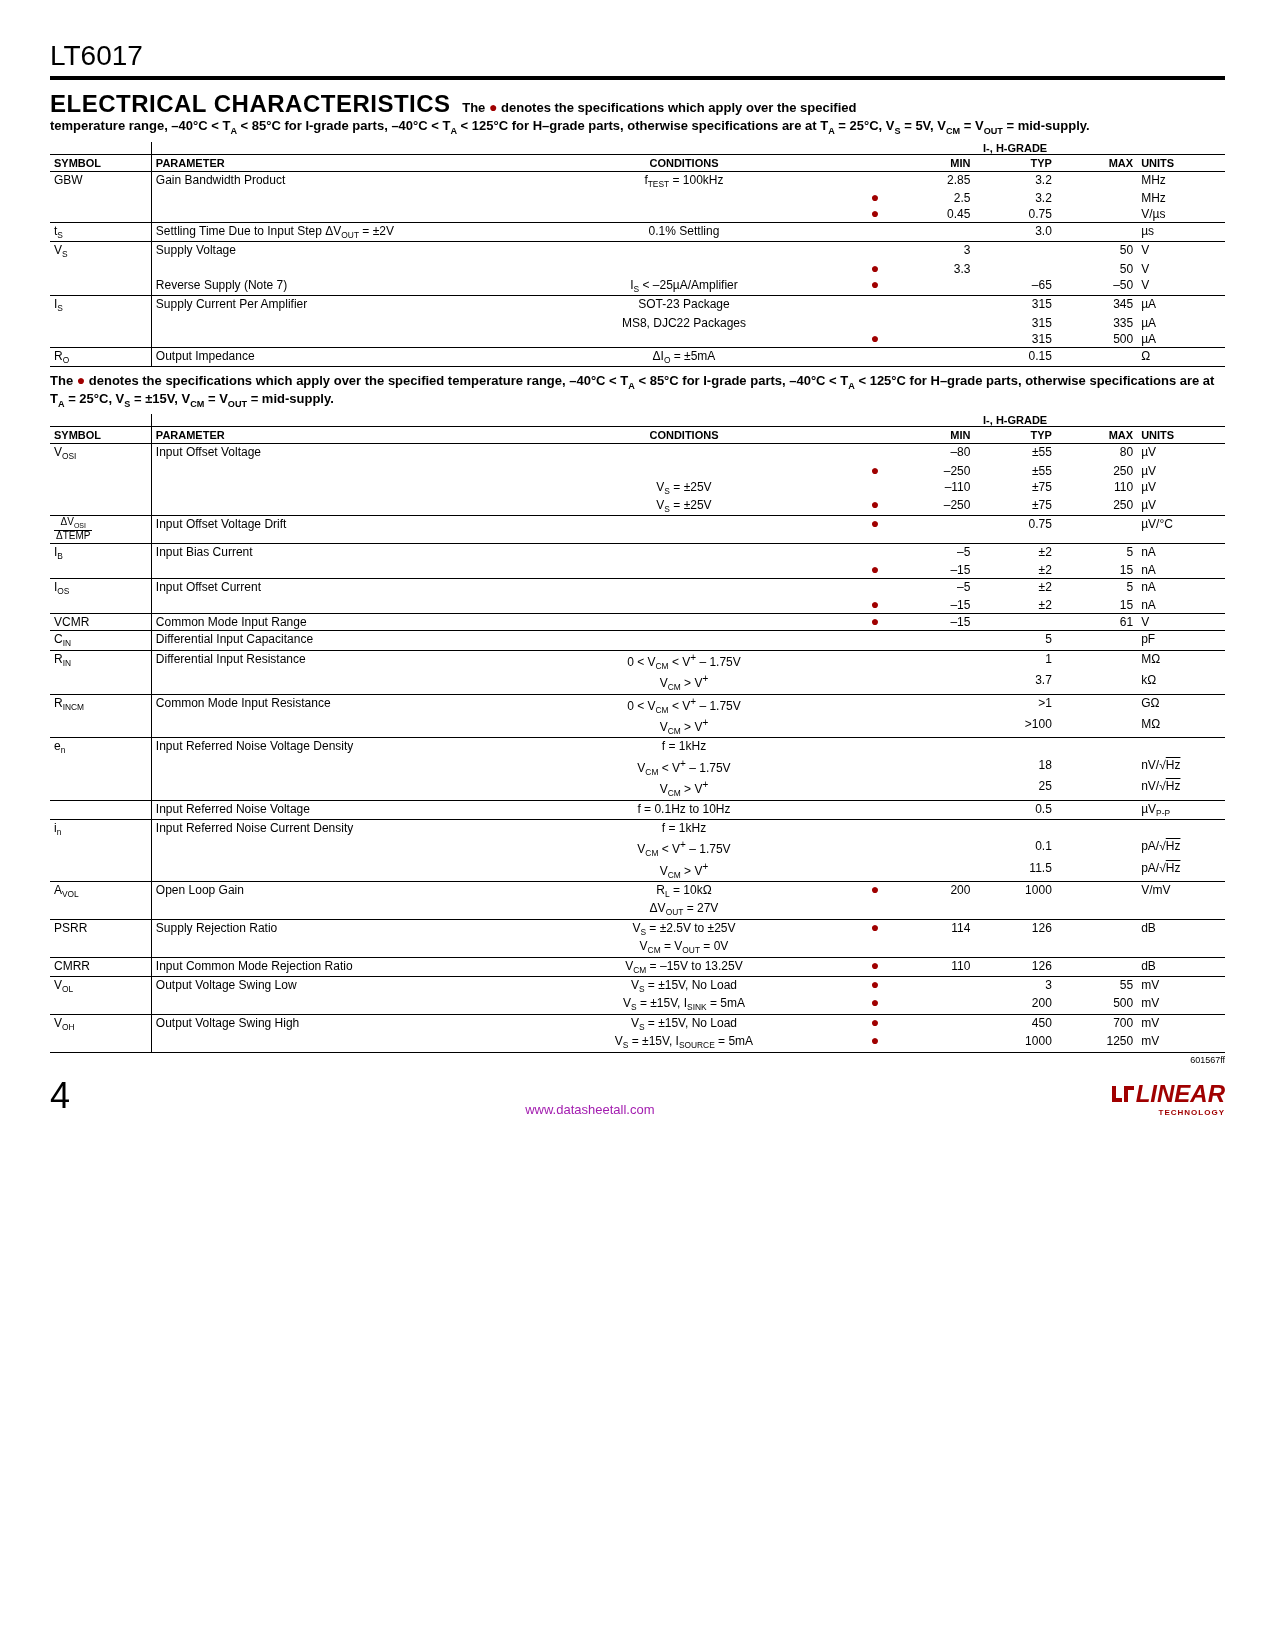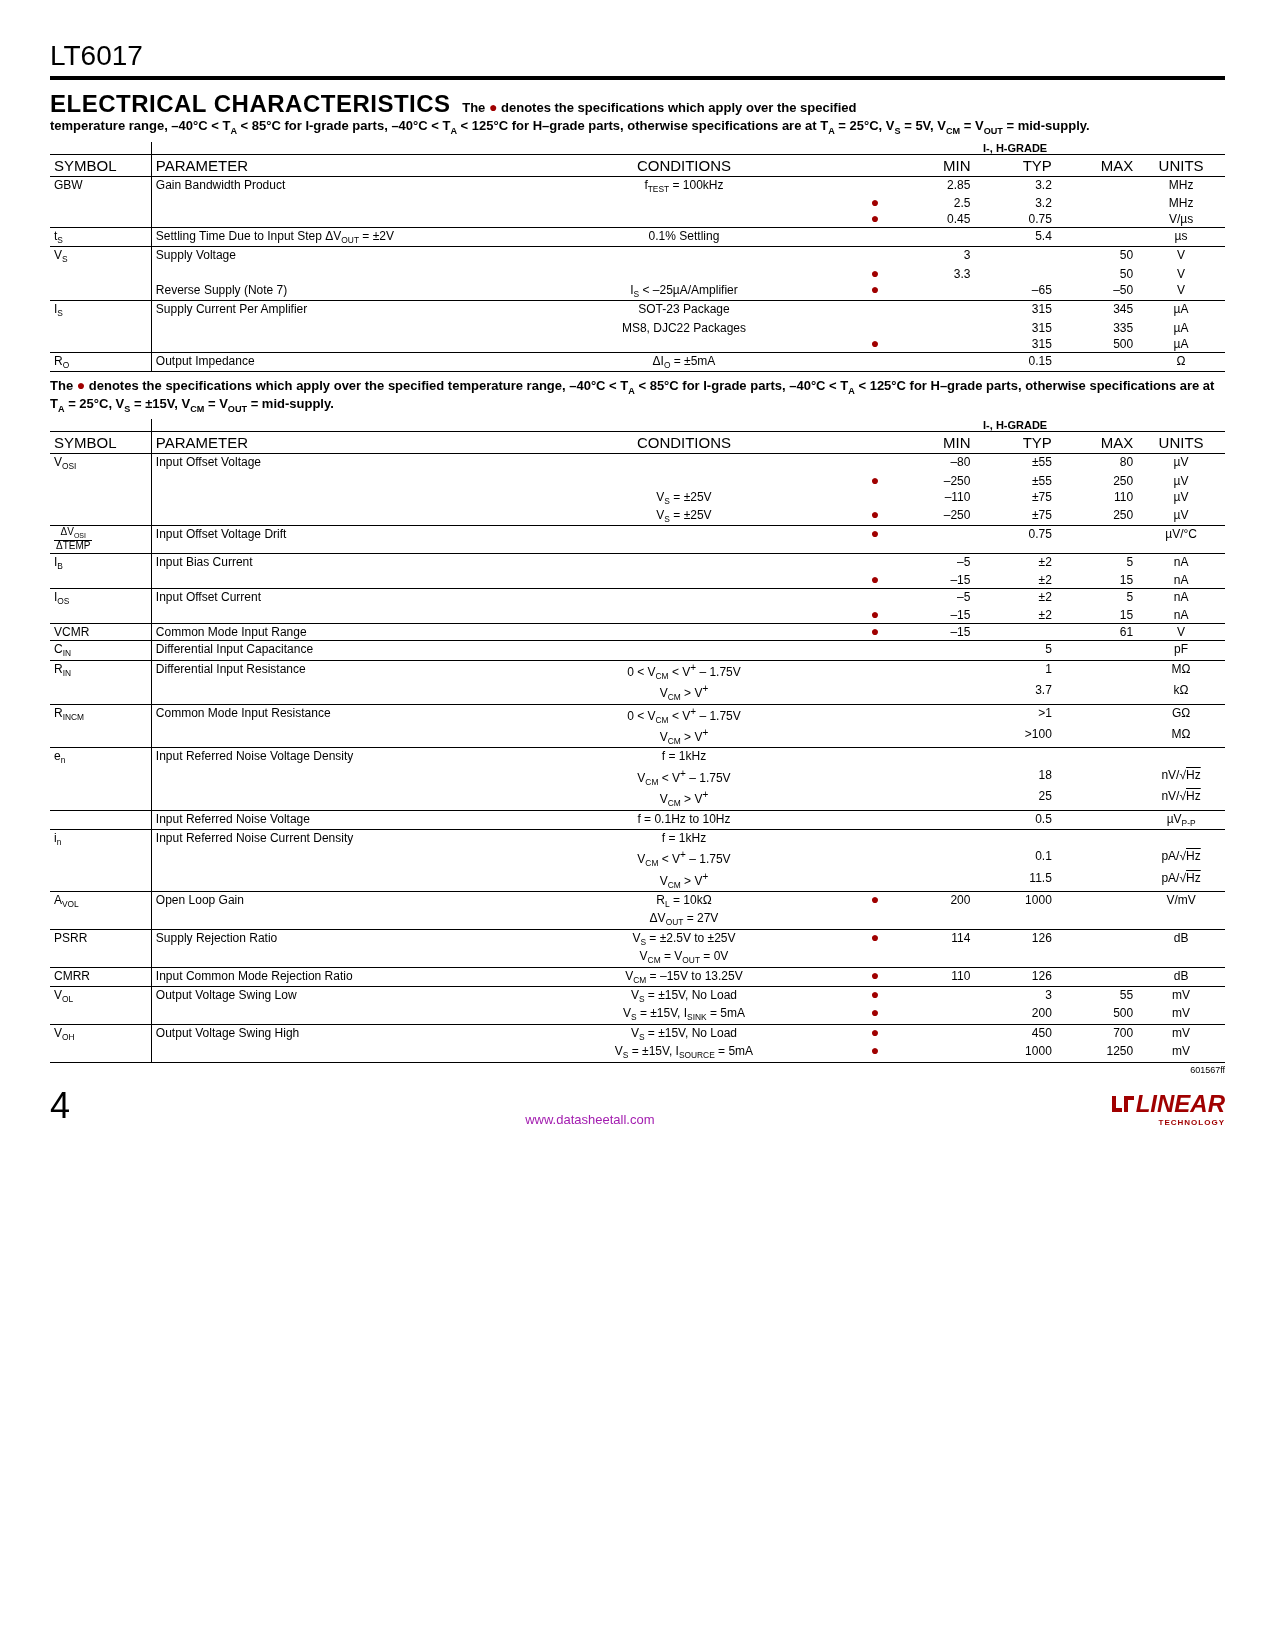--- a/index.html
+++ b/index.html
@@ -52,23 +52,23 @@
   }
   table.spec thead tr.grade-row td {
     padding: 0;
   }
   table.spec thead .grade-label {
     text-align: center;
     font-weight: bold;
     font-size: 11px;
   }
   table.spec thead tr.header-row td {
-    font-weight: normal;
+    font-weight: bold;
     padding: 2px 4px;
-    font-size: 15px;
+    font-size: 11px;
   }
   table.spec thead tr.header-row {
     border-top: 1px solid #000;
     border-bottom: 1px solid #000;
   }
   table.spec tbody tr.grp {
     border-top: 1px solid #000;
   }
   table.spec tbody tr.last {
     border-bottom: 1px solid #000;
@@ -77,21 +77,21 @@
     padding: 1px 4px;
     vertical-align: top;
   }
   .col-sym { width: 70px; border-right: 1px solid #000; }
   .col-param { width: 270px; }
   .col-cond { width: 260px; text-align: center; }
   .col-bullet { width: 20px; text-align: center; padding: 0; }
   .col-min { width: 55px; text-align: right; }
   .col-typ { width: 55px; text-align: right; }
   .col-max { width: 55px; text-align: right; }
-  .col-units { width: 60px; text-align: center; }
+  .col-units { width: 60px; text-align: left; }
   .bullet { color: #A00000; font-size: 14px; line-height: 12px; }
   .footer {
     display: flex;
     justify-content: space-between;
     align-items: flex-end;
     margin-top: 10px;
   }
   .page-number {
     font-size: 36px;
     font-family: Arial, sans-serif;
@@ -184,21 +184,21 @@
         <td class="col-typ">0.75</td>
         <td class="col-max"></td>
         <td class="col-units">V/µs</td>
       </tr>
       <tr class="grp">
         <td class="col-sym">t<sub>S</sub></td>
         <td class="col-param">Settling Time Due to Input Step ΔV<sub>OUT</sub> = ±2V</td>
         <td class="col-cond">0.1% Settling</td>
         <td class="col-bullet"></td>
         <td class="col-min"></td>
-        <td class="col-typ">5.4</td>
+        <td class="col-typ">3.0</td>
         <td class="col-max"></td>
         <td class="col-units">µs</td>
       </tr>
       <tr class="grp">
         <td class="col-sym">V<sub>S</sub></td>
         <td class="col-param">Supply Voltage</td>
         <td class="col-cond"></td>
         <td class="col-bullet"></td>
         <td class="col-min">3</td>
         <td class="col-typ"></td>

